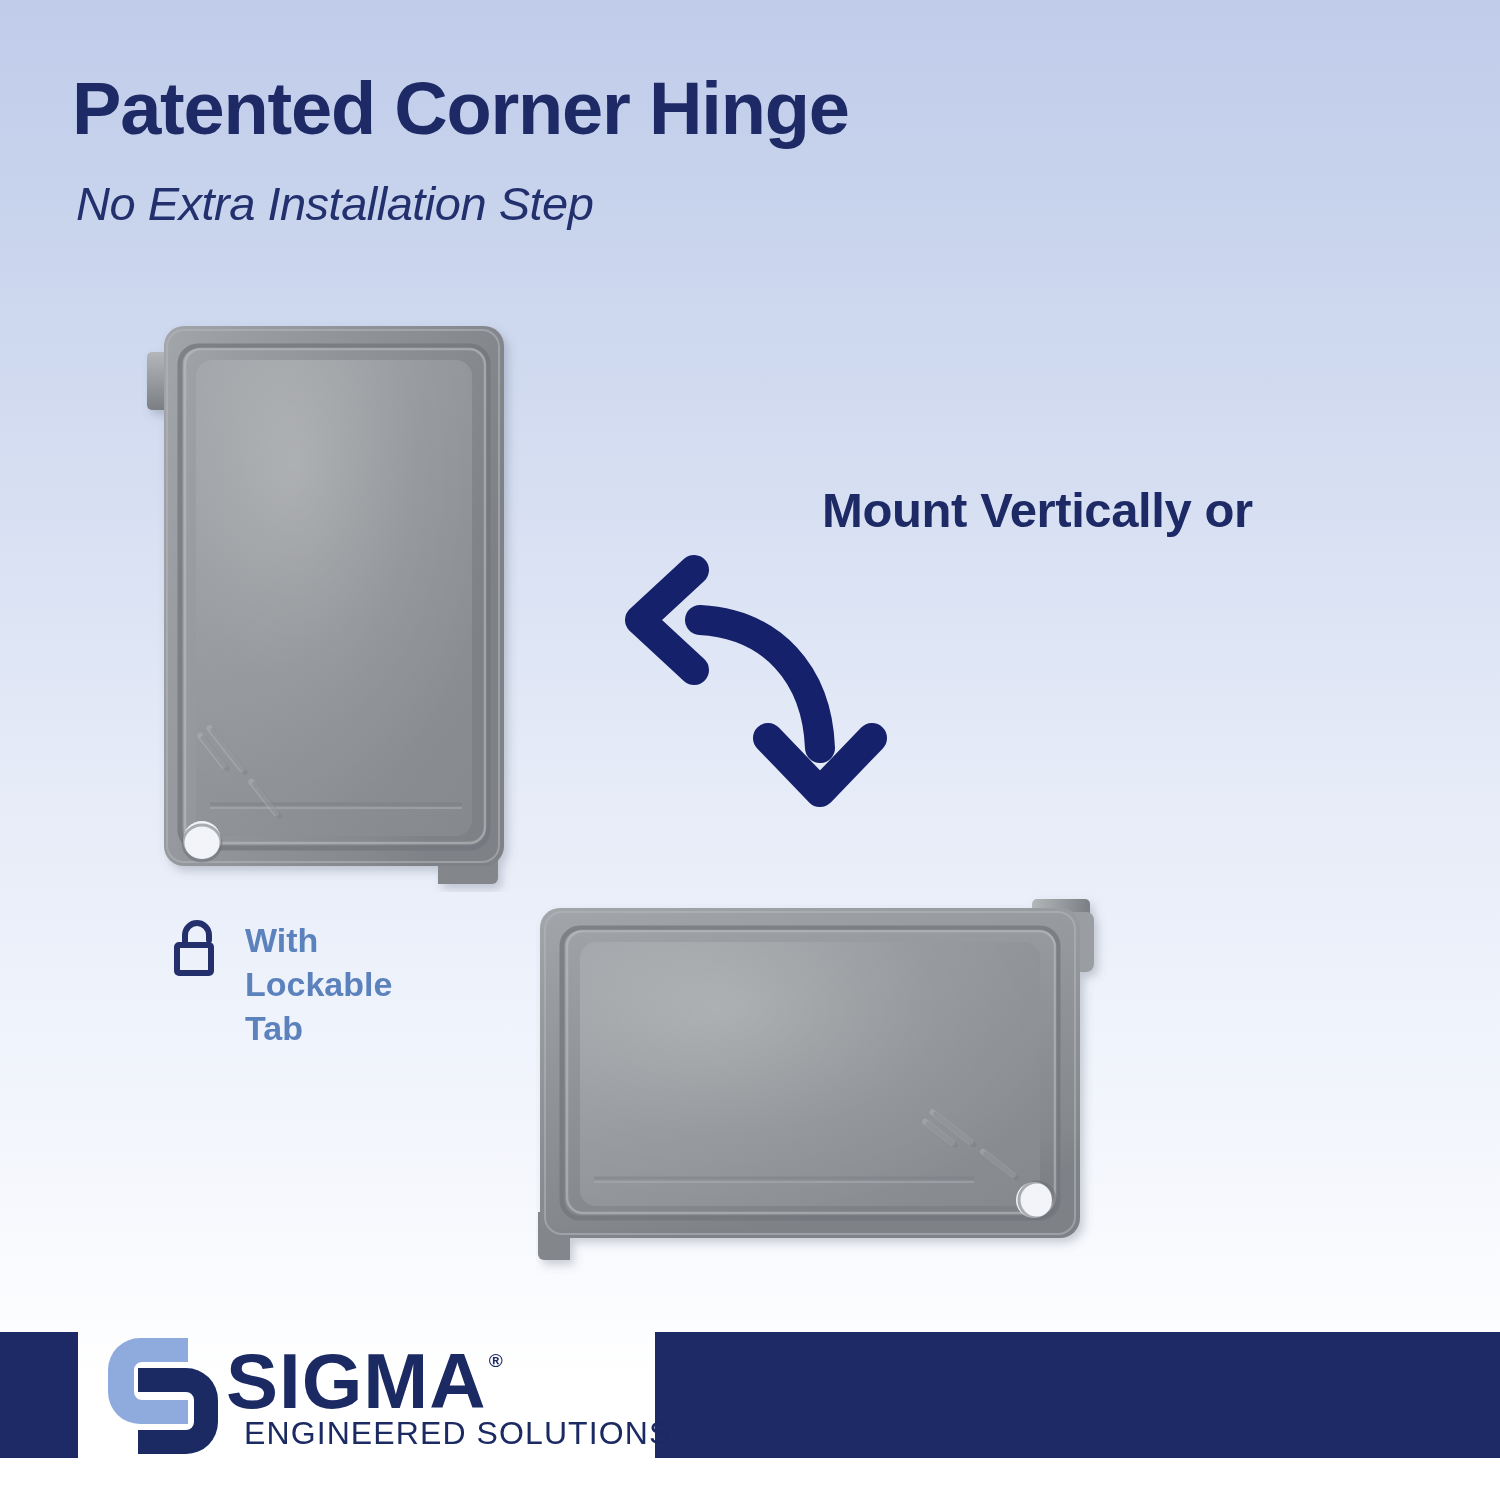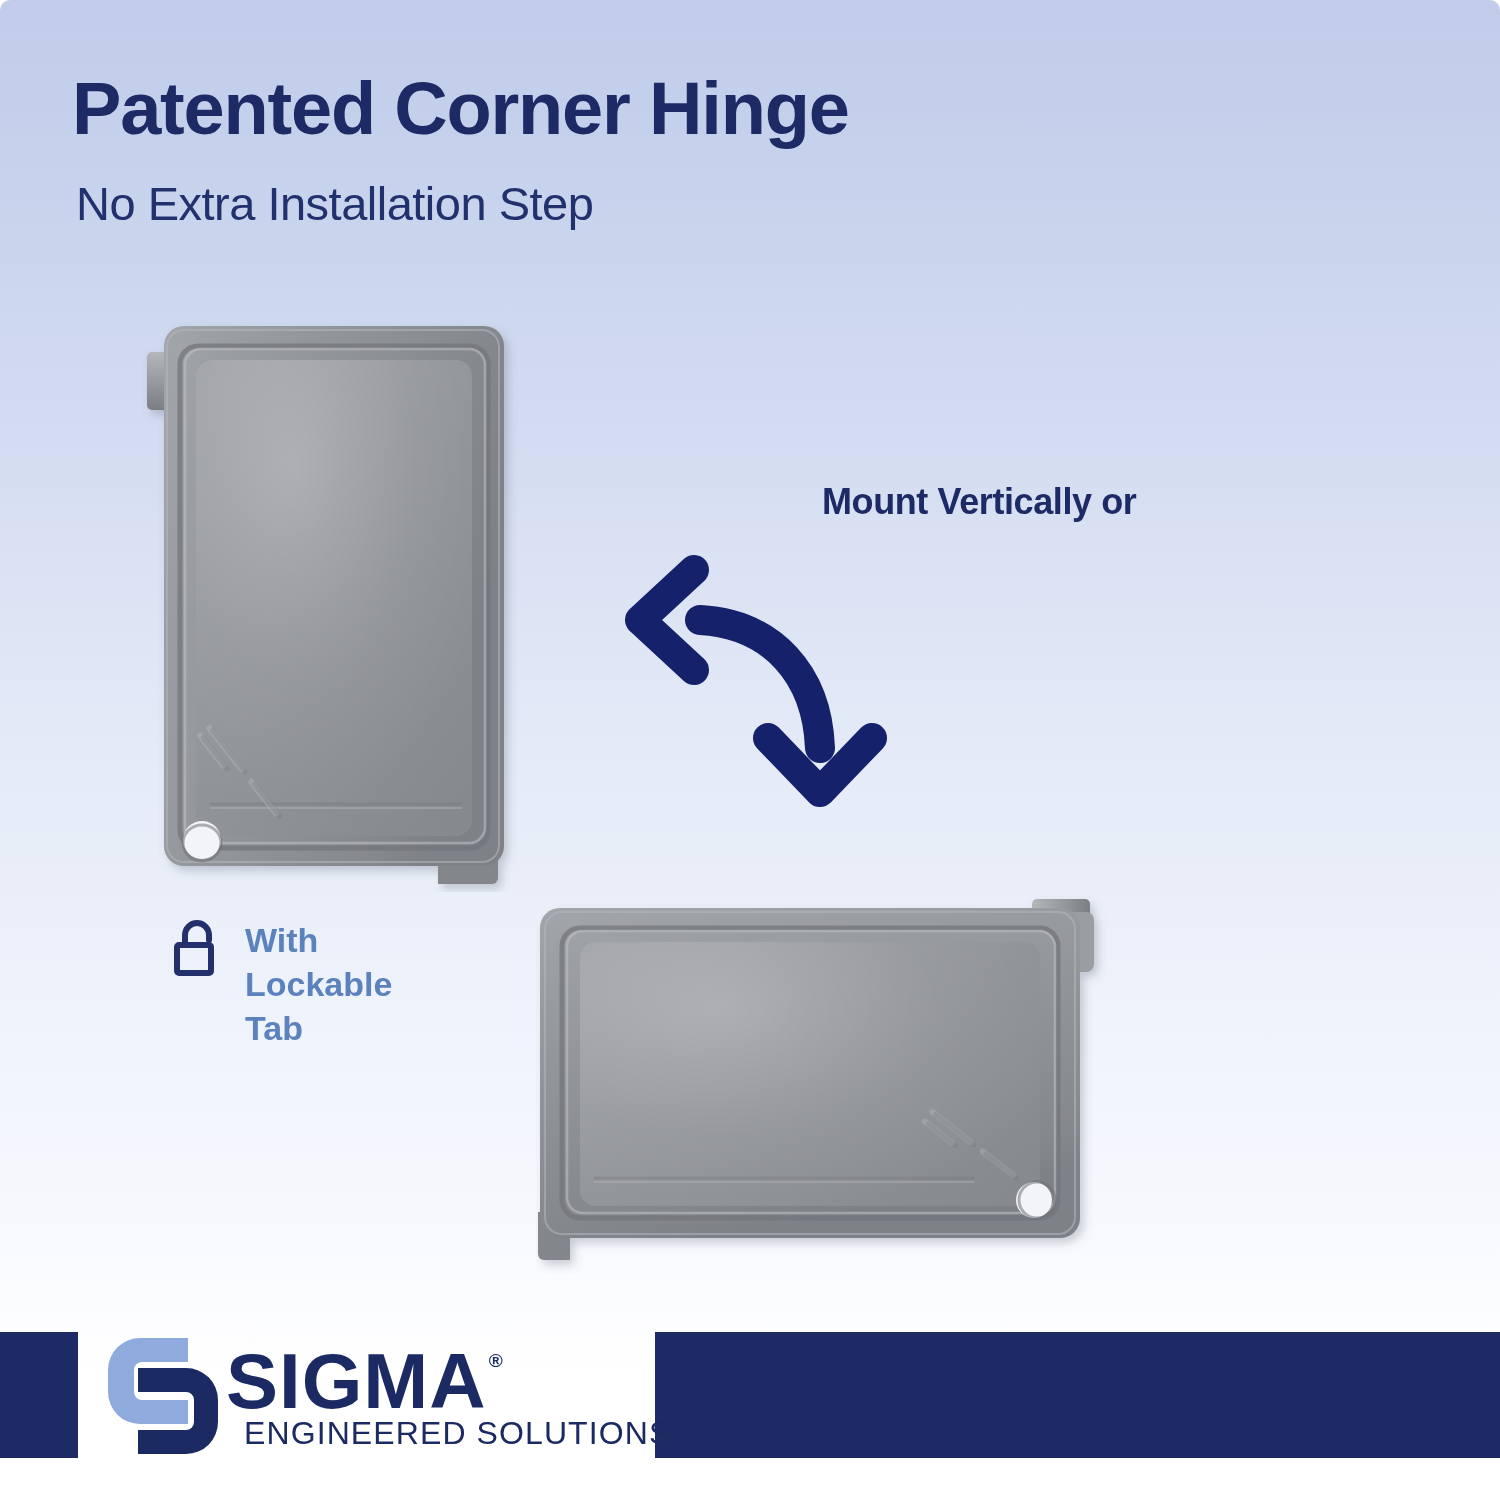--- a/index.html
+++ b/index.html
@@ -15,53 +15,53 @@
     font-family: "Liberation Sans", sans-serif;
     background: linear-gradient(to bottom,
         #c0ccea 0%,
         #c7d2ec 12%,
         #d4ddf1 30%,
         #e4eaf7 50%,
         #eef2fb 66%,
         #f6f8fd 80%,
         #ffffff 92%,
         #ffffff 100%);
-    border-radius: 10px;
   }
 
   
   #headline {
     position: absolute;
     left: 72px;
     top: 72px;
     font-size: 74px;
     font-weight: bold;
     letter-spacing: -1.2px;
     line-height: 1.0;
     color: #1e2a66;
     white-space: nowrap;
   }
   #subhead {
     position: absolute;
     left: 76px;
     top: 176px;
     font-size: 47px;
+    font-style: italic;
     font-weight: normal;
     letter-spacing: -0.5px;
     color: #22306e;
     white-space: nowrap;
   }
 
   
   #callout {
     position: absolute;
     left: 822px;
     top: 478px;
     width: 560px;
-    font-size: 36px;
+    font-size: 49px;
     font-weight: bold;
     line-height: 1.32;
     letter-spacing: -0.4px;
     color: #1e2a66;
   }
 
   
   #lock-group {
     position: absolute;
     left: 172px;

